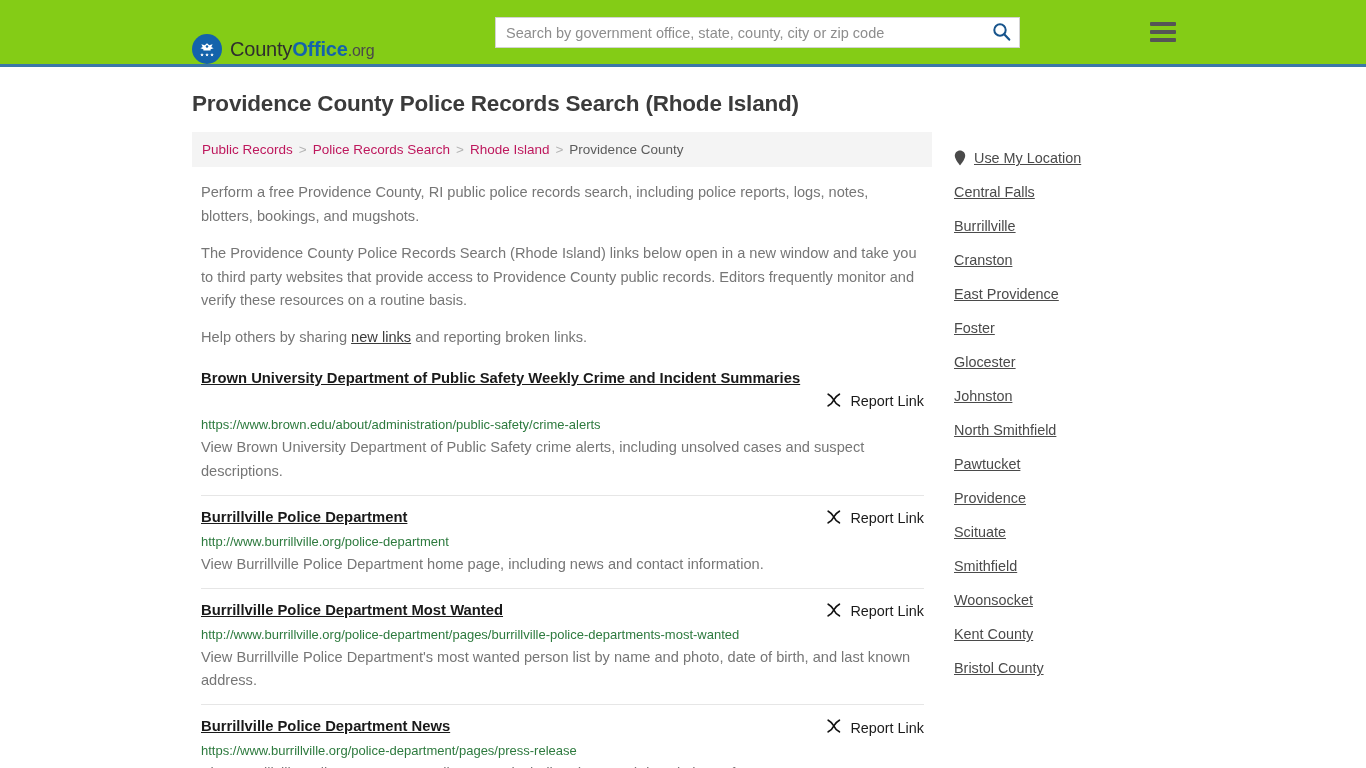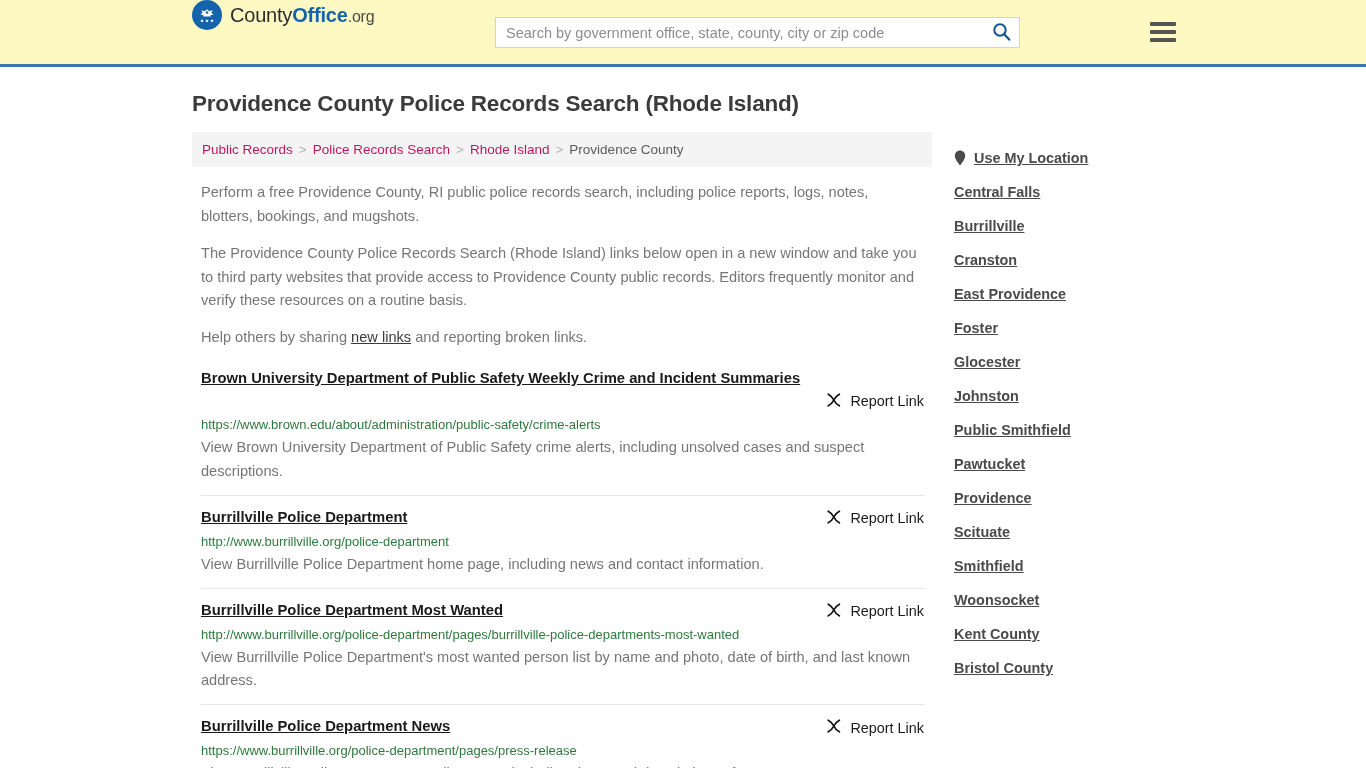--- a/index.html
+++ b/index.html
@@ -8,24 +8,24 @@
     width: 1366px; height: 768px;
     overflow: hidden;
     background: #ffffff;
     font-family: "Liberation Sans", sans-serif;
     -webkit-font-smoothing: antialiased;
   }
 
   
   .site-header {
     height: 67px;
-    background: #fef9c3;
+    background: #84cc16;
     border-bottom: 3px solid #3b77a9;
     display: flex;
-    align-items: flex-start;
+    align-items: flex-end;
     position: relative;
   }
   .brand {
     display: flex;
     align-items: center;
     margin-left: 192px;
     text-decoration: none;
     gap: 8px;
   }
   .brand-mark {
@@ -213,21 +213,20 @@
     padding: 10px 0 8px 12px;
     display: flex;
     align-items: center;
     gap: 8px;
   }
   .side-item a {
     font-size: 14.4px;
     color: #4a4a4a;
     text-decoration: underline;
     cursor: pointer;
-    font-weight: bold;
   }
   .pin-icon { flex: none; display: inline-flex; }
 </style>
 </head>
 <body>
 
 <div class="site-header">
 
   <a class="brand" href="#">
     <span class="brand-mark">
@@ -380,21 +379,21 @@
         <div class="side-item">
           <a href="#">Foster</a>
         </div>
         <div class="side-item">
           <a href="#">Glocester</a>
         </div>
         <div class="side-item">
           <a href="#">Johnston</a>
         </div>
         <div class="side-item">
-          <a href="#">Public Smithfield</a>
+          <a href="#">North Smithfield</a>
         </div>
         <div class="side-item">
           <a href="#">Pawtucket</a>
         </div>
         <div class="side-item">
           <a href="#">Providence</a>
         </div>
         <div class="side-item">
           <a href="#">Scituate</a>
         </div>

